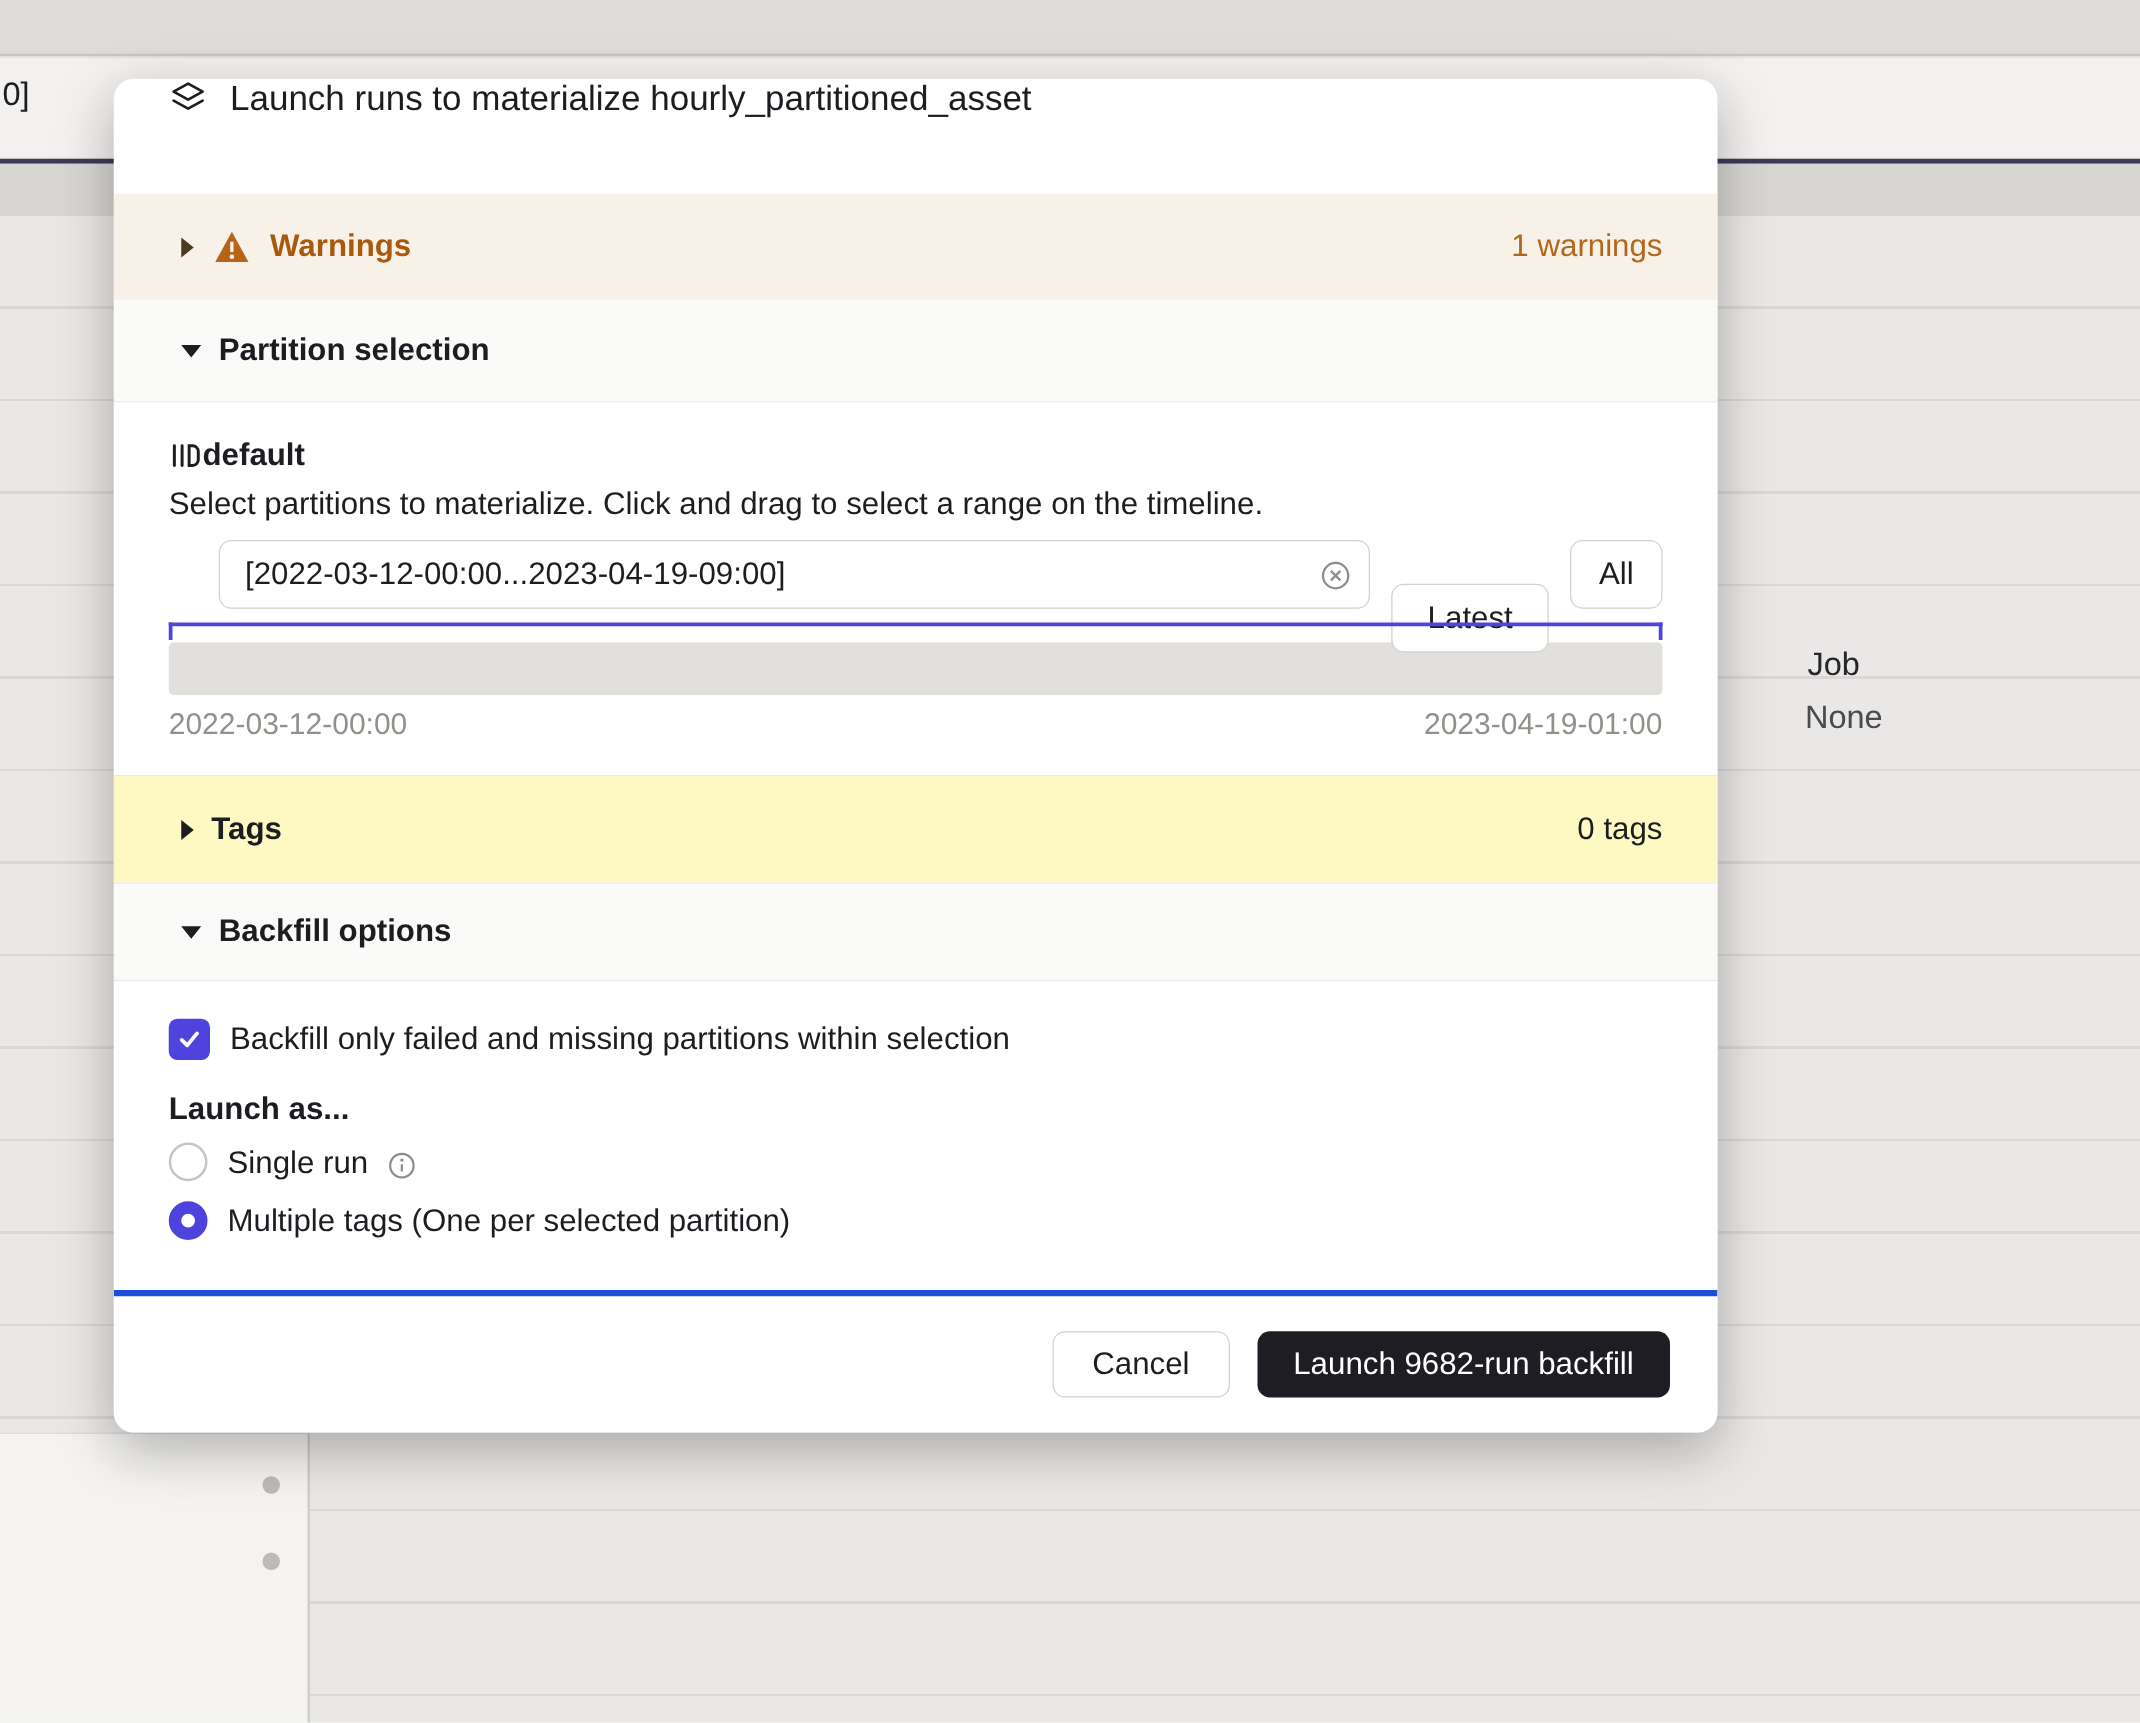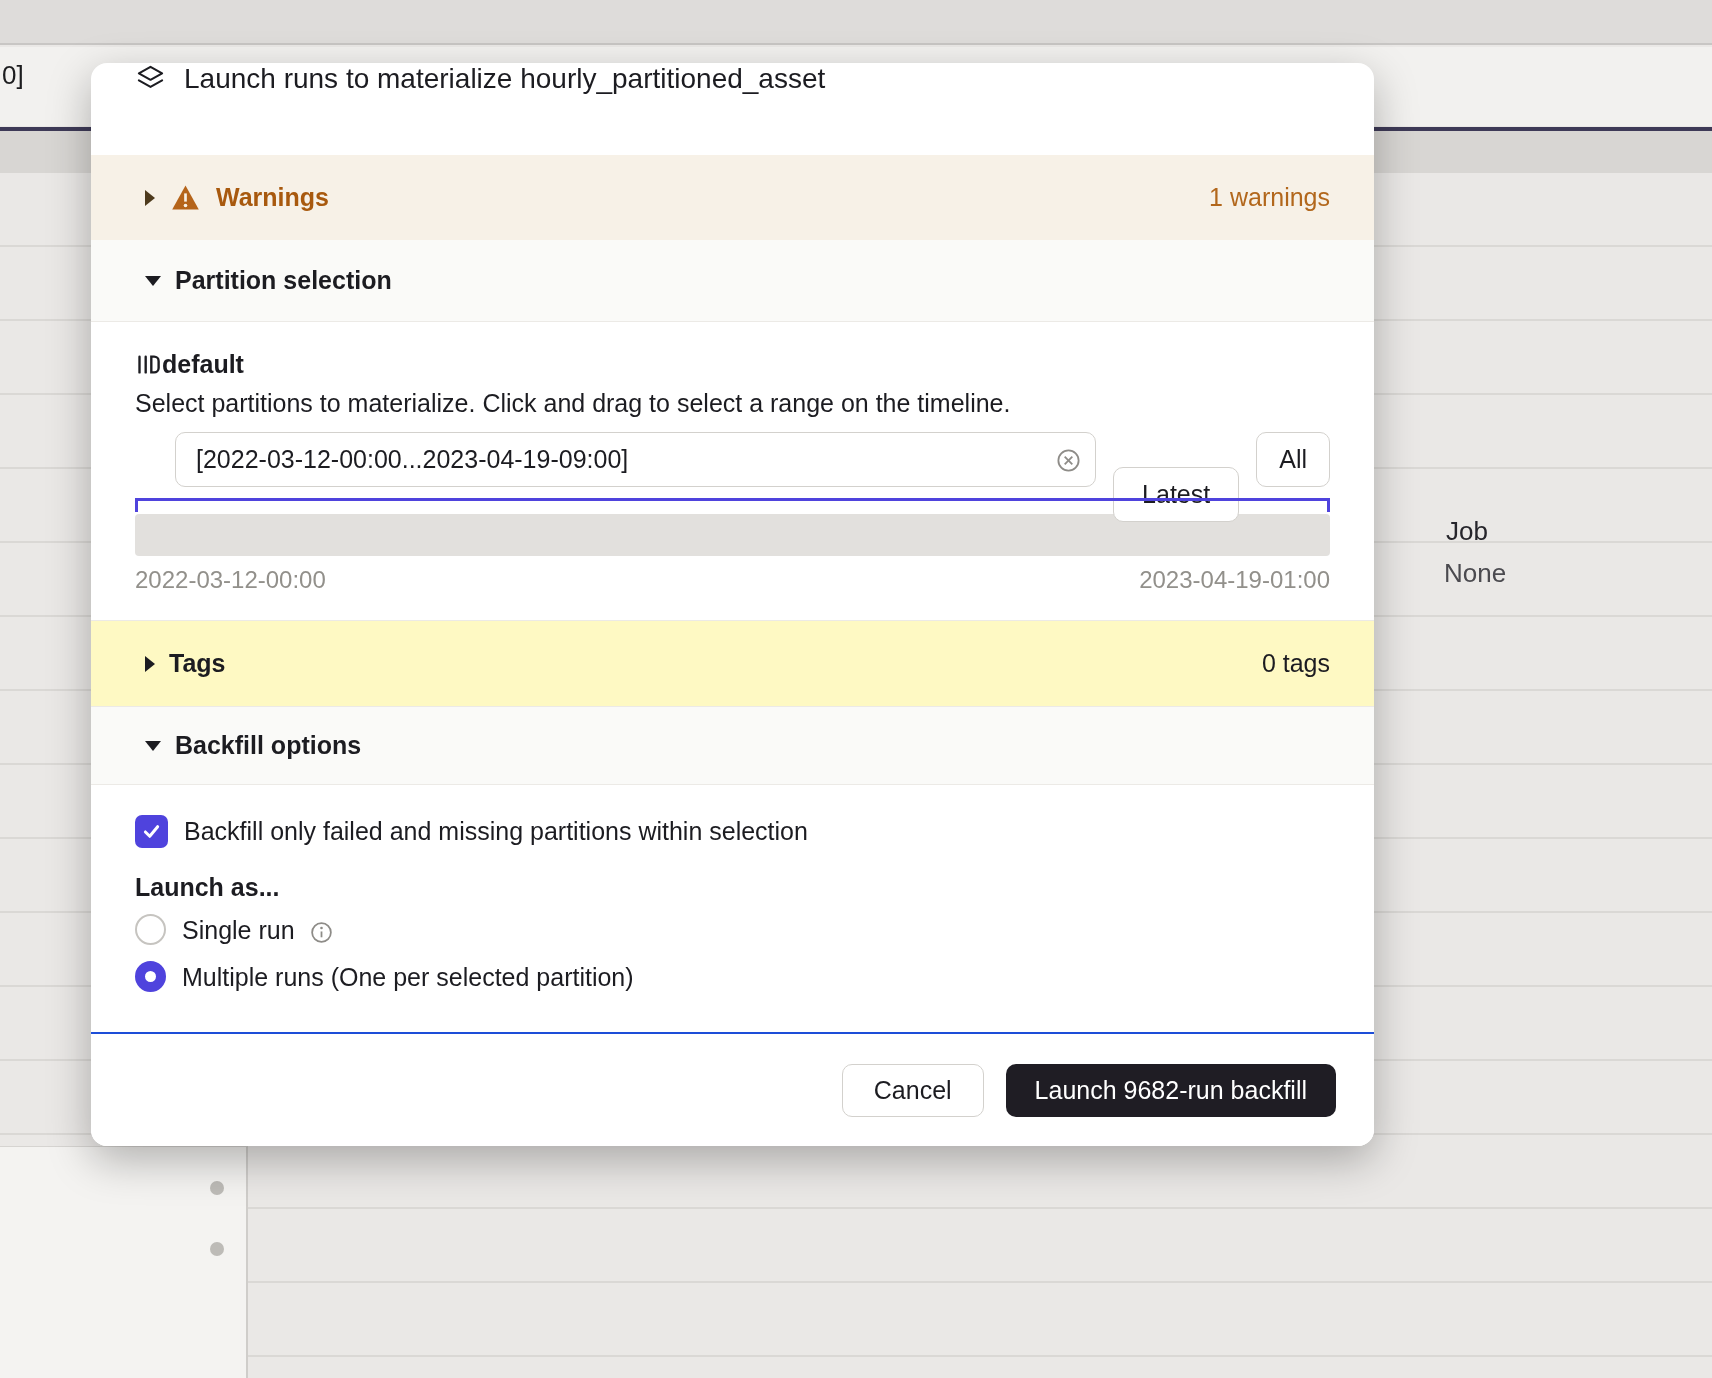--- a/index.html
+++ b/index.html
@@ -91,21 +91,21 @@
   .checkbox { width: 33px; height: 33px; border-radius: 7px; background: #4F43DD; display: flex; align-items: center; justify-content: center; flex: 0 0 auto; }
   .check-label { font-size: 25px; }
   .launch-as { margin-top: 25px; font-size: 25px; font-weight: 700; }
   .radio-row { display: flex; align-items: flex-end; gap: 16px; margin-top: 12px; cursor: pointer; }
   .radio-row + .radio-row { margin-top: 16px; }
   .radio { width: 31px; height: 31px; border-radius: 50%; border: 2px solid #C6C4C0; background: #fff; flex: 0 0 auto; }
   .radio.selected { border: 10px solid #4F43DD; }
   .radio-label { font-size: 25px; }
   .info-icon { display: flex; margin-left: -2px; cursor: pointer; }
 
-  .m-footer { flex: 1; border-top: 2px solid #1d4ed8; display: flex; align-items: center; justify-content: flex-end; gap: 22px; padding: 0 38px; background: #fff; }
+  .m-footer { flex: 1; border-top: 5px solid #1d4ed8; display: flex; align-items: center; justify-content: flex-end; gap: 22px; padding: 0 38px; background: #fff; }
   .btn-cancel {
     height: 53px; padding: 0 31px; border: 1px solid #D3D1CD; border-radius: 10px;
     background: #fff; font-size: 25px; color: #1C1C21; font-family: "Liberation Sans", sans-serif; cursor: pointer;
   }
   .btn-launch {
     height: 53px; padding: 0 29px; border: none; border-radius: 10px;
     background: #1F1D24; color: #fff; font-size: 25px; font-family: "Liberation Sans", sans-serif; cursor: pointer;
   }
 </style>
 </head>
@@ -218,21 +218,21 @@
       <span class="info-icon">
         <svg width="25" height="25" viewBox="0 0 24 24" fill="none" stroke="#8E8C88" stroke-width="1.7">
           <circle cx="12" cy="12" r="9"></circle>
           <line x1="12" y1="11" x2="12" y2="16.6"></line>
           <circle cx="12" cy="7.7" r="1.25" fill="#8E8C88" stroke="none"></circle>
         </svg>
       </span>
     </div>
     <div class="radio-row">
       <span class="radio selected"></span>
-      <span class="radio-label">Multiple runs (One per selected partition)</span>
+      <span class="radio-label">Multiple tags (One per selected partition)</span>
     </div>
   </div>
 
   <div class="m-footer">
     <button class="btn-cancel">Cancel</button>
     <button class="btn-launch">Launch 9682-run backfill</button>
   </div>
 
 </div>
 

